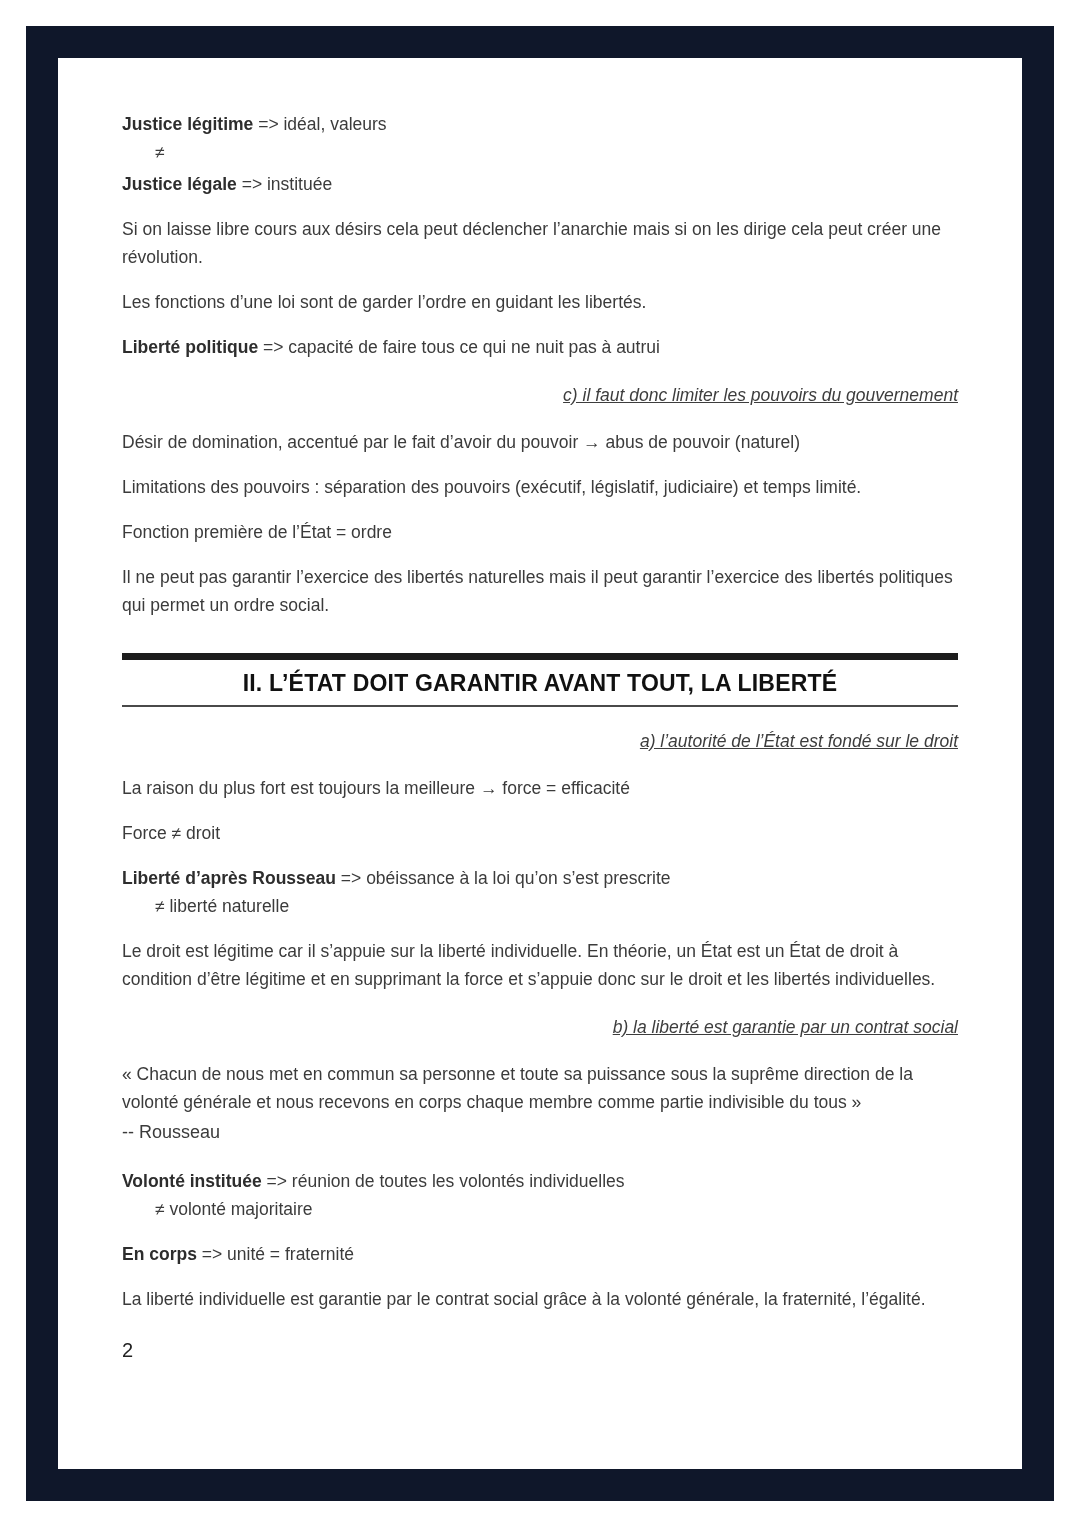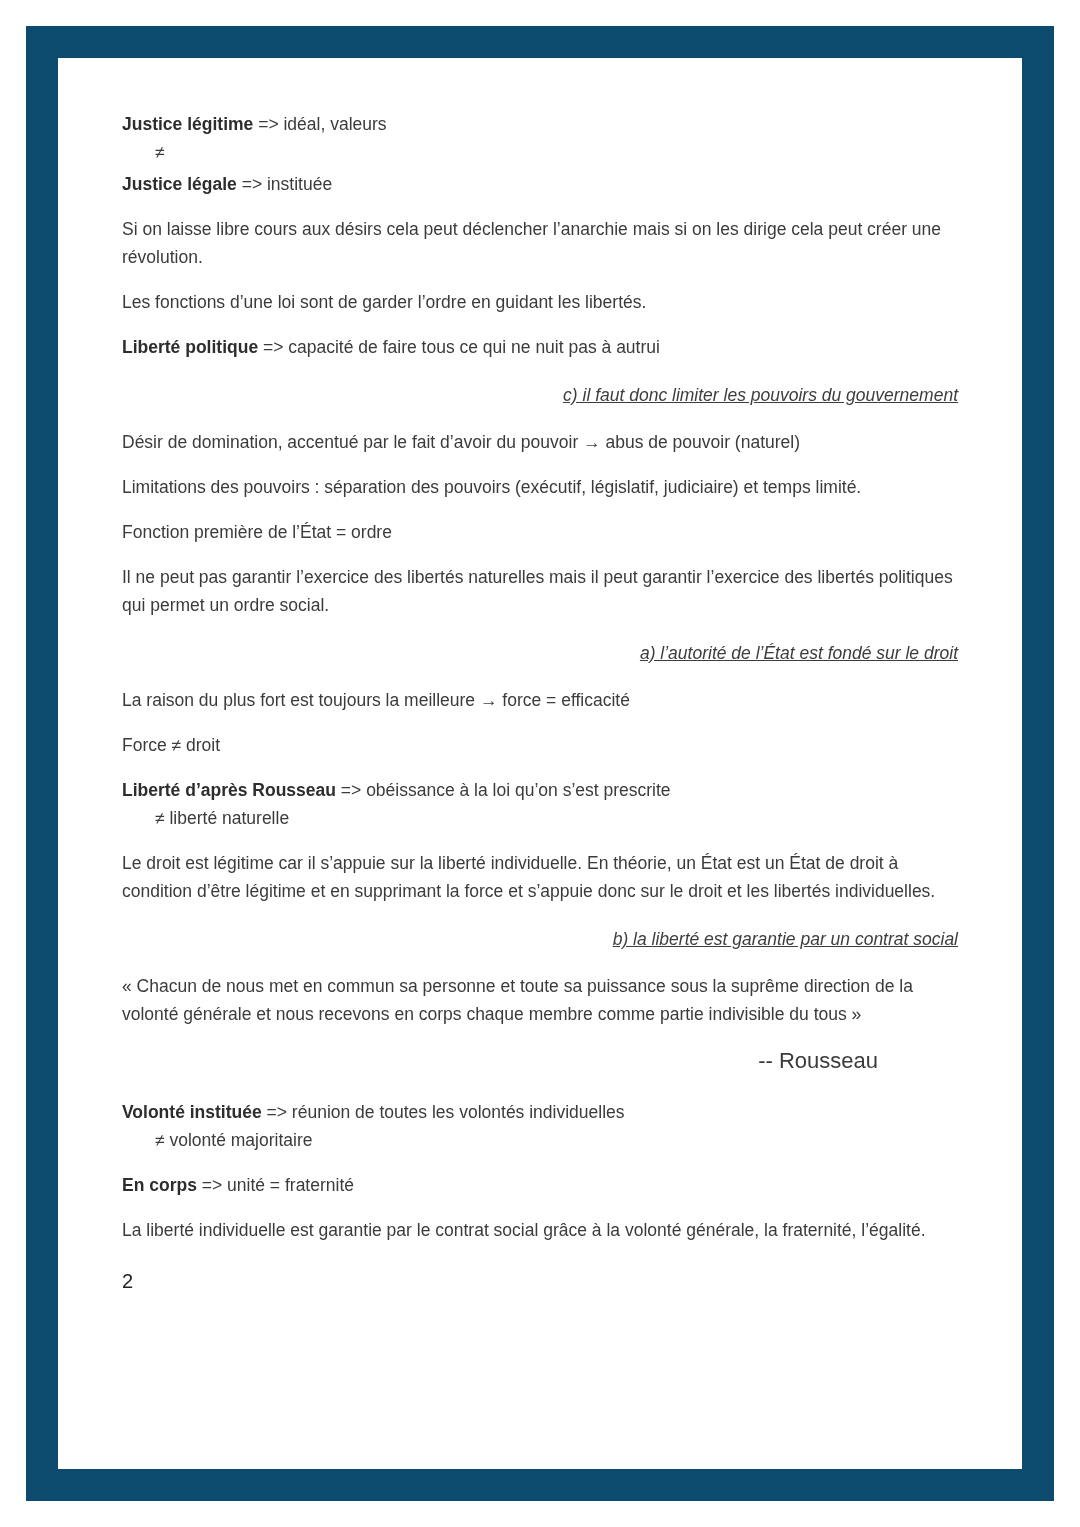--- a/index.html
+++ b/index.html
@@ -56,50 +56,53 @@
     margin-bottom: 10px;
   }
   .section h2 {
     margin: 0 0 8px 0;
     text-align: center;
     font-size: 23px;
     font-weight: bold;
     color: #111111;
     letter-spacing: 0.2px;
   }
-  .quote { margin-bottom: 20px; }
+  .quote { margin-bottom: 6px; }
   .attribution {
-    font-size: 22px;
+    font-size: 18px;
     color: #3b3b3b;
-    text-align: right;
     padding-right: 80px;
     margin: 0 0 24px 0;
   }
   .page-number {
     font-size: 20px;
     color: #222222;
     margin-top: 26px;
   }
 </style>
 </head>
 <body>
 
-<div class="frame" style="background: #0c4a6e;">
+<div class="frame" style="background: #0f172a;">
   <div class="page" style="background: rgb(255, 255, 255);">
     <div>
         <p class="para tight"><strong>Justice légitime</strong> =&gt; idéal, valeurs<span class="sub-line">≠</span></p>
         <p class="para"><strong>Justice légale</strong> =&gt; instituée</p>
         <p class="para">Si on laisse libre cours aux désirs cela peut déclencher l’anarchie mais si on les dirige cela peut créer une révolution.</p>
         <p class="para">Les fonctions d’une loi sont de garder l’ordre en guidant les libertés.</p>
         <p class="para"><strong>Liberté politique</strong> =&gt; capacité de faire tous ce qui ne nuit pas à autrui</p>
         <p class="subhead">c) il faut donc limiter les pouvoirs du gouvernement</p>
         <p class="para">Désir de domination, accentué par le fait d’avoir du pouvoir → abus de pouvoir (naturel)</p>
         <p class="para">Limitations des pouvoirs : séparation des pouvoirs (exécutif, législatif, judiciaire) et temps limité.</p>
         <p class="para">Fonction première de l’État = ordre</p>
         <p class="para">Il ne peut pas garantir l’exercice des libertés naturelles mais il peut garantir l’exercice des libertés politiques qui permet un ordre social.</p>
+        <div class="section">
+          <div class="bar"></div>
+          <h2>II. L’ÉTAT DOIT GARANTIR AVANT TOUT, LA LIBERTÉ</h2>
+        </div>
         <p class="subhead">a) l’autorité de l’État est fondé sur le droit</p>
         <p class="para">La raison du plus fort est toujours la meilleure → force = efficacité</p>
         <p class="para">Force ≠ droit</p>
         <p class="para"><strong>Liberté d’après Rousseau</strong> =&gt; obéissance à la loi qu’on s’est prescrite<span class="sub-line">≠ liberté naturelle</span></p>
         <p class="para">Le droit est légitime car il s’appuie sur la liberté individuelle. En théorie, un État est un État de droit à condition d’être légitime et en supprimant la force et s’appuie donc sur le droit et les libertés individuelles.</p>
         <p class="subhead">b) la liberté est garantie par un contrat social</p>
         <p class="para quote">« Chacun de nous met en commun sa personne et toute sa puissance sous la suprême direction de la volonté générale et nous recevons en corps chaque membre comme partie indivisible du tous »</p>
         <p class="attribution">-- Rousseau</p>
         <p class="para"><strong>Volonté instituée</strong> =&gt; réunion de toutes les volontés individuelles<span class="sub-line">≠ volonté majoritaire</span></p>
         <p class="para"><strong>En corps</strong> =&gt; unité = fraternité</p>

